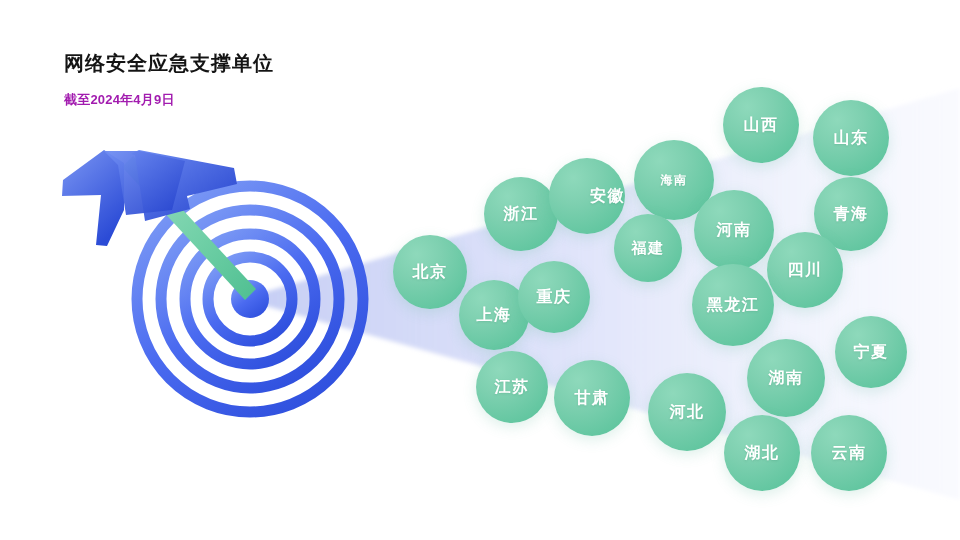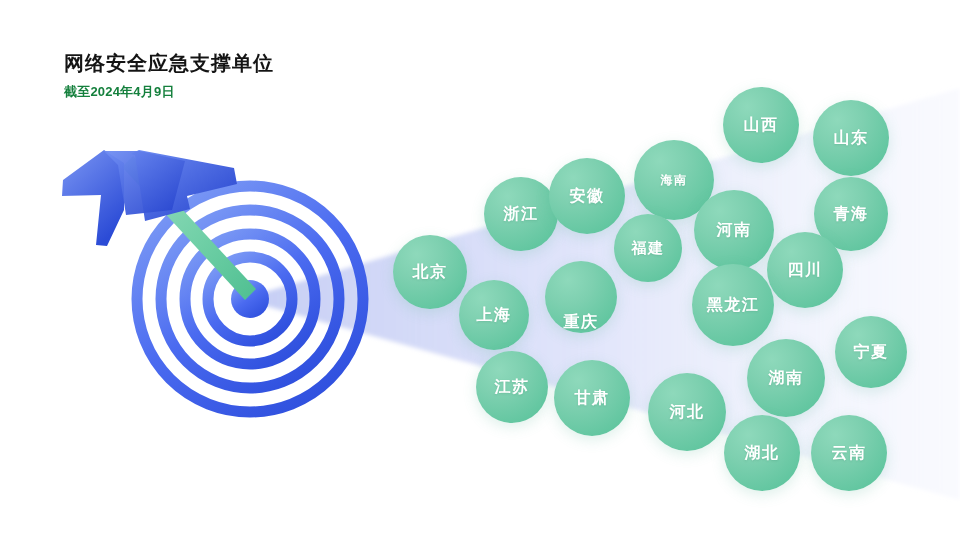--- a/index.html
+++ b/index.html
@@ -25,24 +25,24 @@
   }
   .title {
     font-size: 20px;
     font-weight: bold;
     color: #141414;
     letter-spacing: 1px;
     line-height: 1.15;
     white-space: nowrap;
   }
   .subtitle {
-    margin-top: 8px;
+    margin-top: 16px;
     font-size: 13px;
     font-weight: bold;
-    color: #15803d;
+    color: #a21caf;
     letter-spacing: 0.2px;
     white-space: nowrap;
   }
 
   
   .layer {
     position: absolute;
     left: 0;
     top: 0;
     width: 960px;
@@ -145,21 +145,21 @@
     <div class="subtitle">截至2024年4月9日</div>
   </div>
 
   <div class="layer" id="bubble-layer">
       <div class="bubble" style="left: 393px; top: 235px; width: 74px; height: 74px;">
         <span class="bubble-label" style="font-size: 16px;">北京</span>
       </div>
       <div class="bubble" style="left: 484px; top: 177px; width: 74px; height: 74px;">
         <span class="bubble-label" style="font-size: 16px;">浙江</span>
       </div>
-      <div class="bubble" style="left: 549px; top: 158px; width: 76px; height: 76px;">
+      <div class="bubble" style="left: 549px; top: 158px; width: 76px; height: 76px; justify-content: flex-end;">
         <span class="bubble-label" style="font-size: 16px;">安徽</span>
       </div>
       <div class="bubble" style="left: 634px; top: 140px; width: 80px; height: 80px;">
         <span class="bubble-label" style="font-size: 12px;">海南</span>
       </div>
       <div class="bubble" style="left: 723px; top: 87px; width: 76px; height: 76px;">
         <span class="bubble-label" style="font-size: 16px;">山西</span>
       </div>
       <div class="bubble" style="left: 813px; top: 100px; width: 76px; height: 76px;">
         <span class="bubble-label" style="font-size: 16px;">山东</span>
@@ -172,21 +172,21 @@
       </div>
       <div class="bubble" style="left: 814px; top: 177px; width: 74px; height: 74px;">
         <span class="bubble-label" style="font-size: 16px;">青海</span>
       </div>
       <div class="bubble" style="left: 767px; top: 232px; width: 76px; height: 76px;">
         <span class="bubble-label" style="font-size: 16px;">四川</span>
       </div>
       <div class="bubble" style="left: 459px; top: 280px; width: 70px; height: 70px;">
         <span class="bubble-label" style="font-size: 16px;">上海</span>
       </div>
-      <div class="bubble" style="left: 545px; top: 261px; width: 72px; height: 72px; align-items: flex-end;">
+      <div class="bubble" style="left: 518px; top: 261px; width: 72px; height: 72px;">
         <span class="bubble-label" style="font-size: 16px;">重庆</span>
       </div>
       <div class="bubble" style="left: 692px; top: 264px; width: 82px; height: 82px;">
         <span class="bubble-label" style="font-size: 16px;">黑龙江</span>
       </div>
       <div class="bubble" style="left: 476px; top: 351px; width: 72px; height: 72px;">
         <span class="bubble-label" style="font-size: 16px;">江苏</span>
       </div>
       <div class="bubble" style="left: 554px; top: 360px; width: 76px; height: 76px;">
         <span class="bubble-label" style="font-size: 16px;">甘肃</span>

